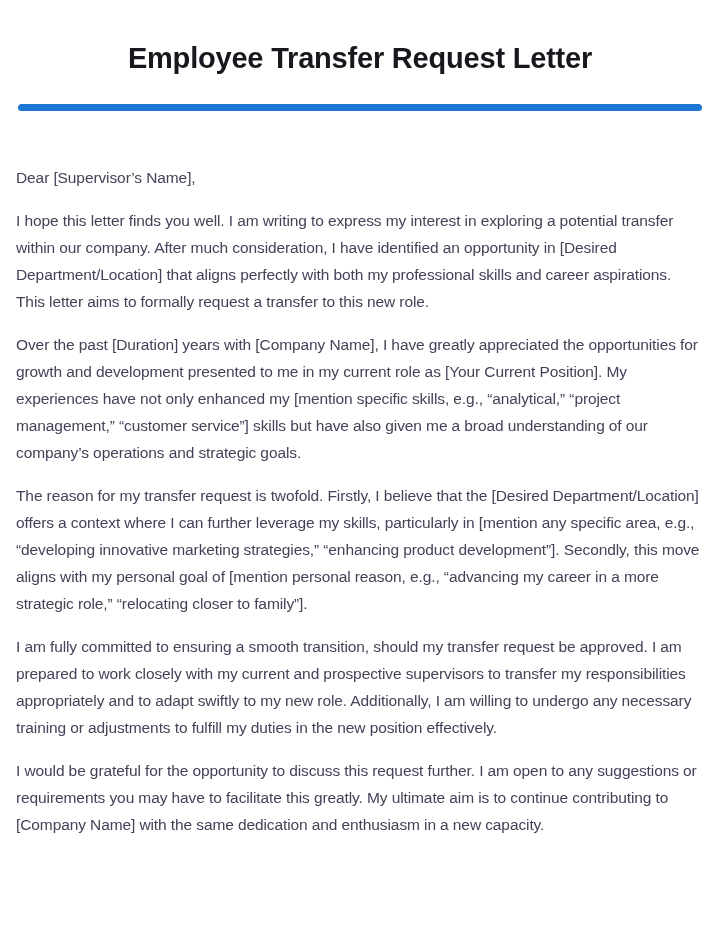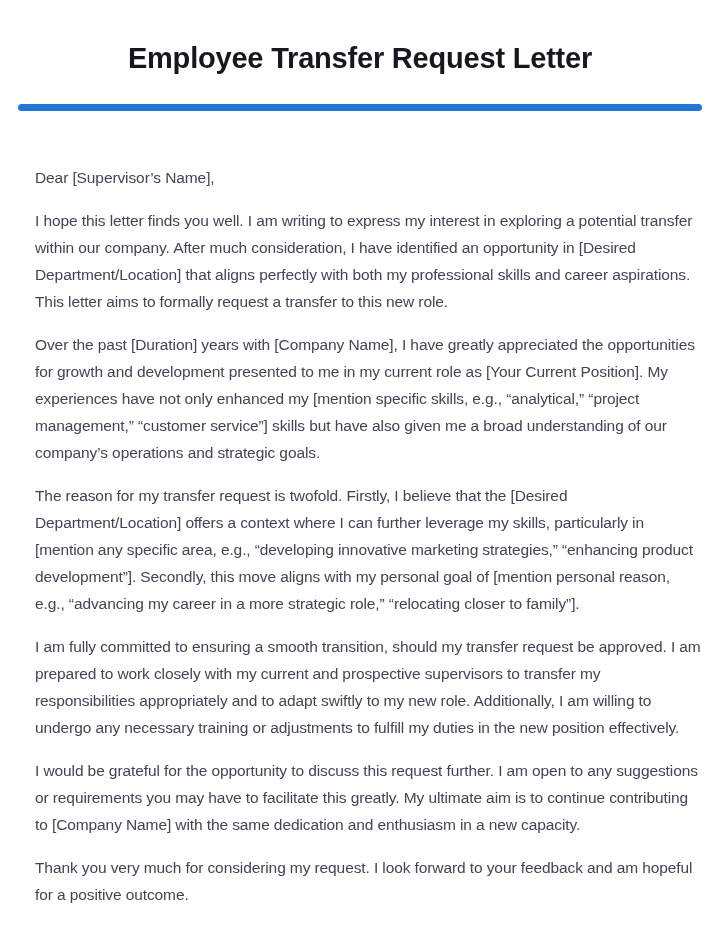--- a/index.html
+++ b/index.html
@@ -28,21 +28,21 @@
     color: #17181d;
     letter-spacing: -0.2px;
   }
   .title-divider {
     height: 7px;
     background: #1e77d3; 
     border-radius: 4px;
     margin: 28px 18px 0 18px;
   }
   .letter-body {
-    margin: 53px 18px 0 35px;
+    margin: 53px 18px 0 16px;
     color: #454258; 
     font-size: 15.5px;
     line-height: 27px;
     letter-spacing: -0.1px;
   }
   .letter-body p {
     margin: 0 0 16px 0;
     padding: 0;
   }
 </style>
@@ -62,17 +62,16 @@
     <p>I hope this letter finds you well. I am writing to express my interest in exploring a potential transfer within our company. After much consideration, I have identified an opportunity in [Desired Department/Location] that aligns perfectly with both my professional skills and career aspirations. This letter aims to formally request a transfer to this new role.</p>
 
     <p>Over the past [Duration] years with [Company Name], I have greatly appreciated the opportunities for growth and development presented to me in my current role as [Your Current Position]. My experiences have not only enhanced my [mention specific skills, e.g., “analytical,” “project management,” “customer service”] skills but have also given me a broad understanding of our company’s operations and strategic goals.</p>
 
     <p>The reason for my transfer request is twofold. Firstly, I believe that the [Desired Department/Location] offers a context where I can further leverage my skills, particularly in [mention any specific area, e.g., “developing innovative marketing strategies,” “enhancing product development”]. Secondly, this move aligns with my personal goal of [mention personal reason, e.g., “advancing my career in a more strategic role,” “relocating closer to family”].</p>
 
     <p>I am fully committed to ensuring a smooth transition, should my transfer request be approved. I am prepared to work closely with my current and prospective supervisors to transfer my responsibilities appropriately and to adapt swiftly to my new role. Additionally, I am willing to undergo any necessary training or adjustments to fulfill my duties in the new position effectively.</p>
 
     <p>I would be grateful for the opportunity to discuss this request further. I am open to any suggestions or requirements you may have to facilitate this greatly. My ultimate aim is to continue contributing to [Company Name] with the same dedication and enthusiasm in a new capacity.</p>
 
-    <p>Thank you very much for considering my request. I look forward to your feedback and am hopeful for a positive outcome.</p>
 
   </div>
 
 </div>
 
 </body></html>

